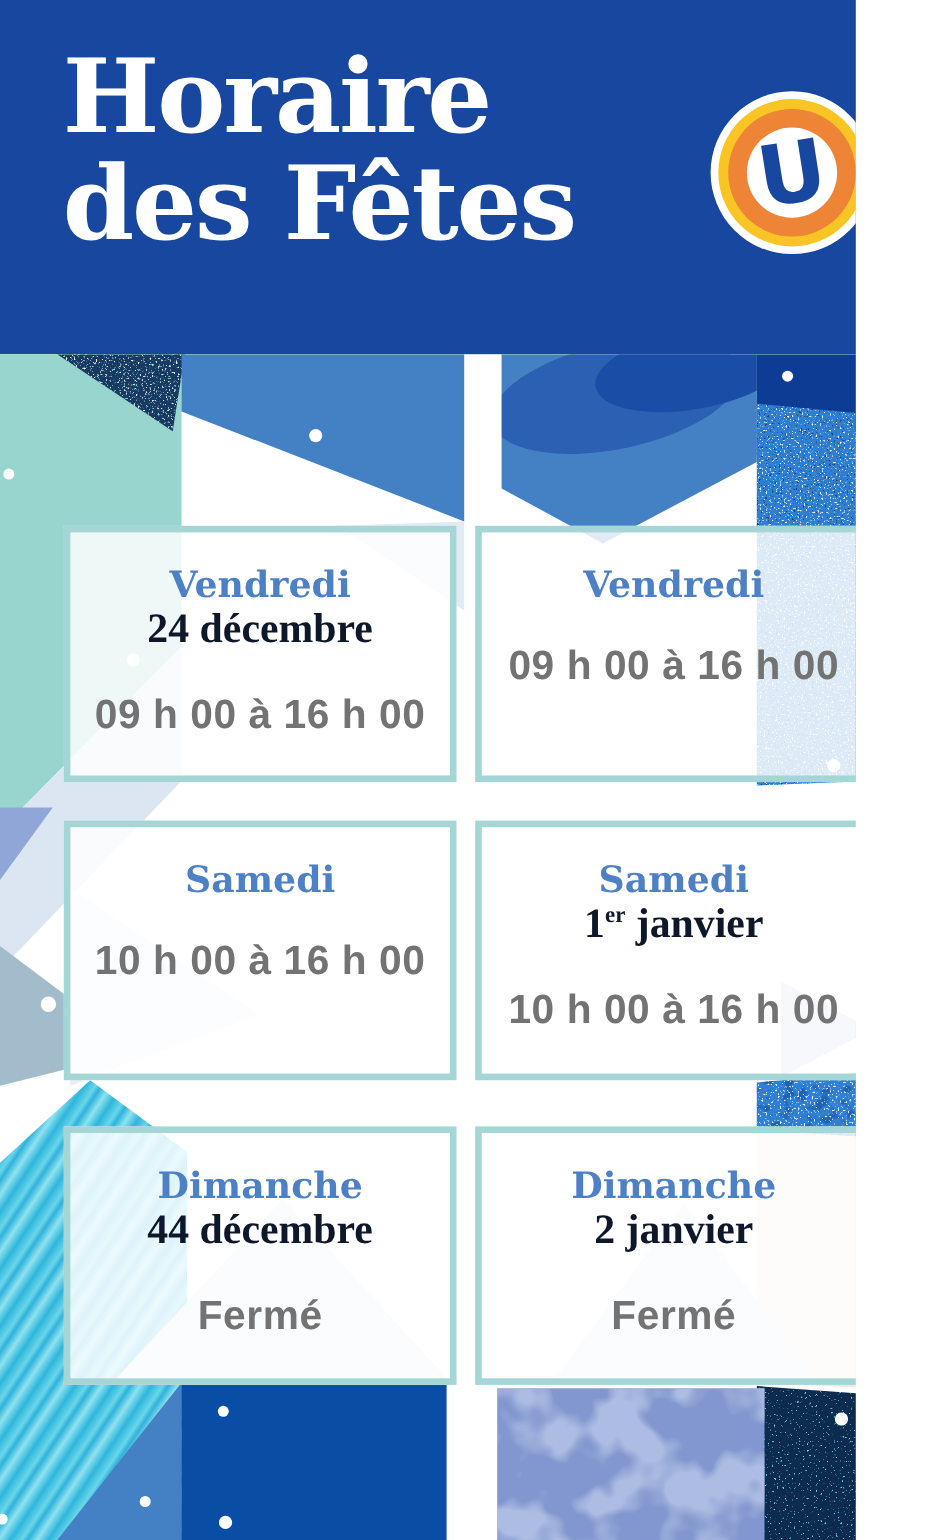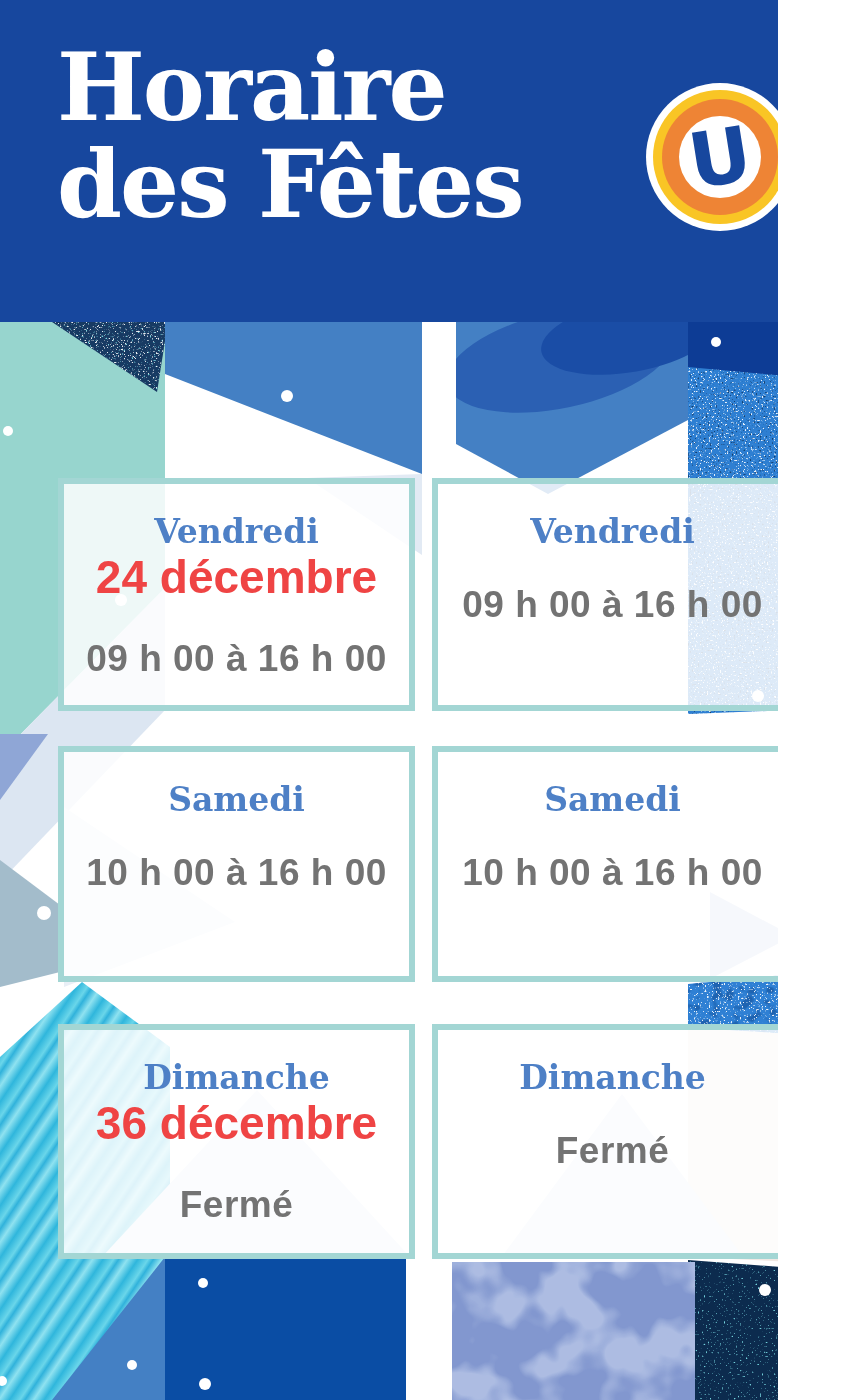--- a/index.html
+++ b/index.html
@@ -32,22 +32,22 @@
   .card.c1{left:432px;top:478px; width:361px;height:233px;}
   .card.c2{left:58px; top:746px; width:357px;height:236px;}
   .card.c3{left:432px;top:746px; width:361px;height:236px;}
   .card.c4{left:58px; top:1024px;width:357px;height:235px;}
   .card.c5{left:432px;top:1024px;width:361px;height:235px;}
   .day{
     font-family:"DejaVu Serif", serif;font-weight:bold;
     font-size:33px;color:#4E80C6;line-height:1.1;
   }
   .date{
-    font-family:Liberation Sans, sans-serif;font-weight:bold;
-    font-size:46px;color:#ef4444;line-height:1.15;margin-top:1px;
+    font-family:Liberation Serif, serif;font-weight:bold;
+    font-size:38px;color:#0f172a;line-height:1.15;margin-top:1px;
   }
   .date sup{font-size:0.55em;vertical-align:super;line-height:0;}
   .hours{
     font-family:"Liberation Sans", sans-serif;font-weight:700;
     font-size:37px;color:#737373;margin-top:34px;letter-spacing:0.5px;
   }
 </style>
 </head>
 <body>
 
@@ -194,25 +194,27 @@
   <div class="card c1">
     <div class="day">Vendredi</div>
     <div class="hours">09 h 00 à 16 h 00</div>
   </div>
   <div class="card c2">
     <div class="day">Samedi</div>
     <div class="hours">10 h 00 à 16 h 00</div>
   </div>
   <div class="card c3">
     <div class="day">Samedi</div>
+    <div class="date"><span>1</span><sup>er</sup><span> janvier</span></div>
     <div class="hours">10 h 00 à 16 h 00</div>
   </div>
   <div class="card c4">
     <div class="day">Dimanche</div>
-    <div class="date"><span>36 décembre</span><sup></sup><span></span></div>
+    <div class="date"><span>44 décembre</span><sup></sup><span></span></div>
     <div class="hours">Fermé</div>
   </div>
   <div class="card c5">
     <div class="day">Dimanche</div>
+    <div class="date"><span>2 janvier</span><sup></sup><span></span></div>
     <div class="hours">Fermé</div>
   </div>
 
 </div>
 
 </body></html>

